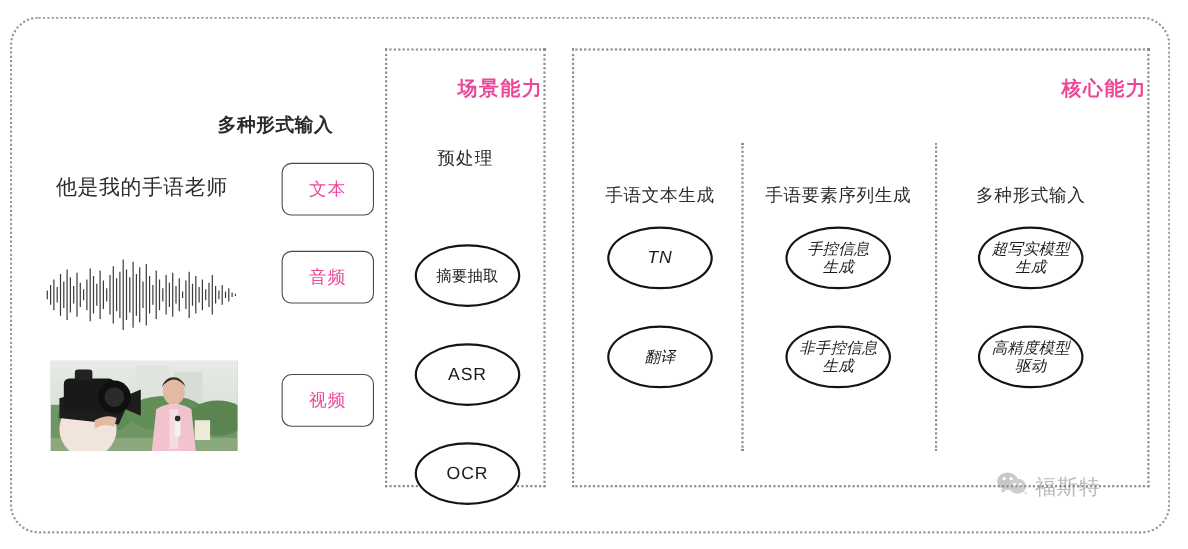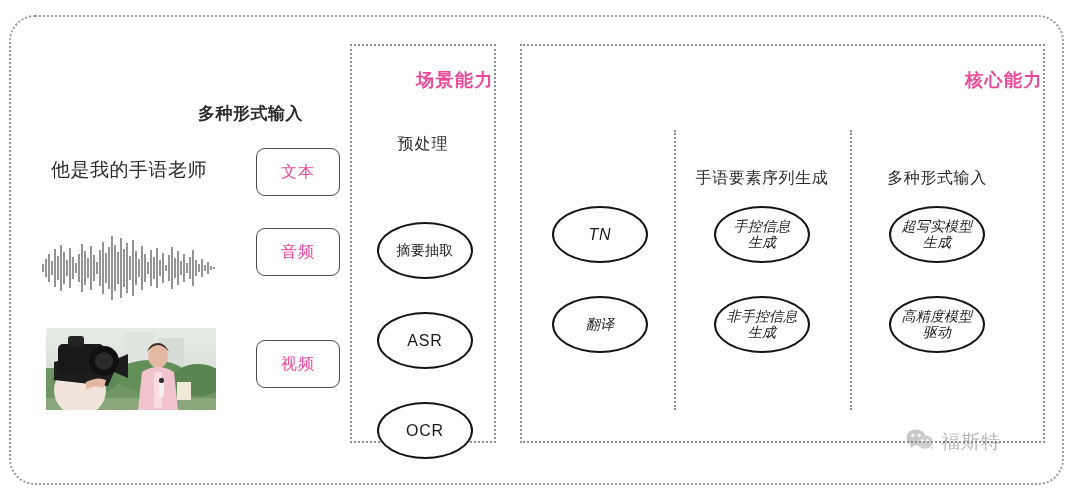--- a/index.html
+++ b/index.html
@@ -364,20 +364,21 @@
 
   <div class="section-box core-box">
     <div class="section-title">核心能力</div>
 
     <div class="core-divider d0"></div>
     <div class="core-divider d1"></div>
 
     <div class="core-cols">
 
       <div class="core-col c0">
+        <div class="core-col-title">手语文本生成</div>
         <div class="ellipse latin core-node m0">TN</div>
         <div class="ellipse core-node m1">翻译</div>
       </div>
 
       <div class="core-col c1">
         <div class="core-col-title">手语要素序列生成</div>
         <div class="ellipse core-node m0">手控信息<br>生成</div>
         <div class="ellipse core-node m1">非手控信息<br>生成</div>
       </div>
 

